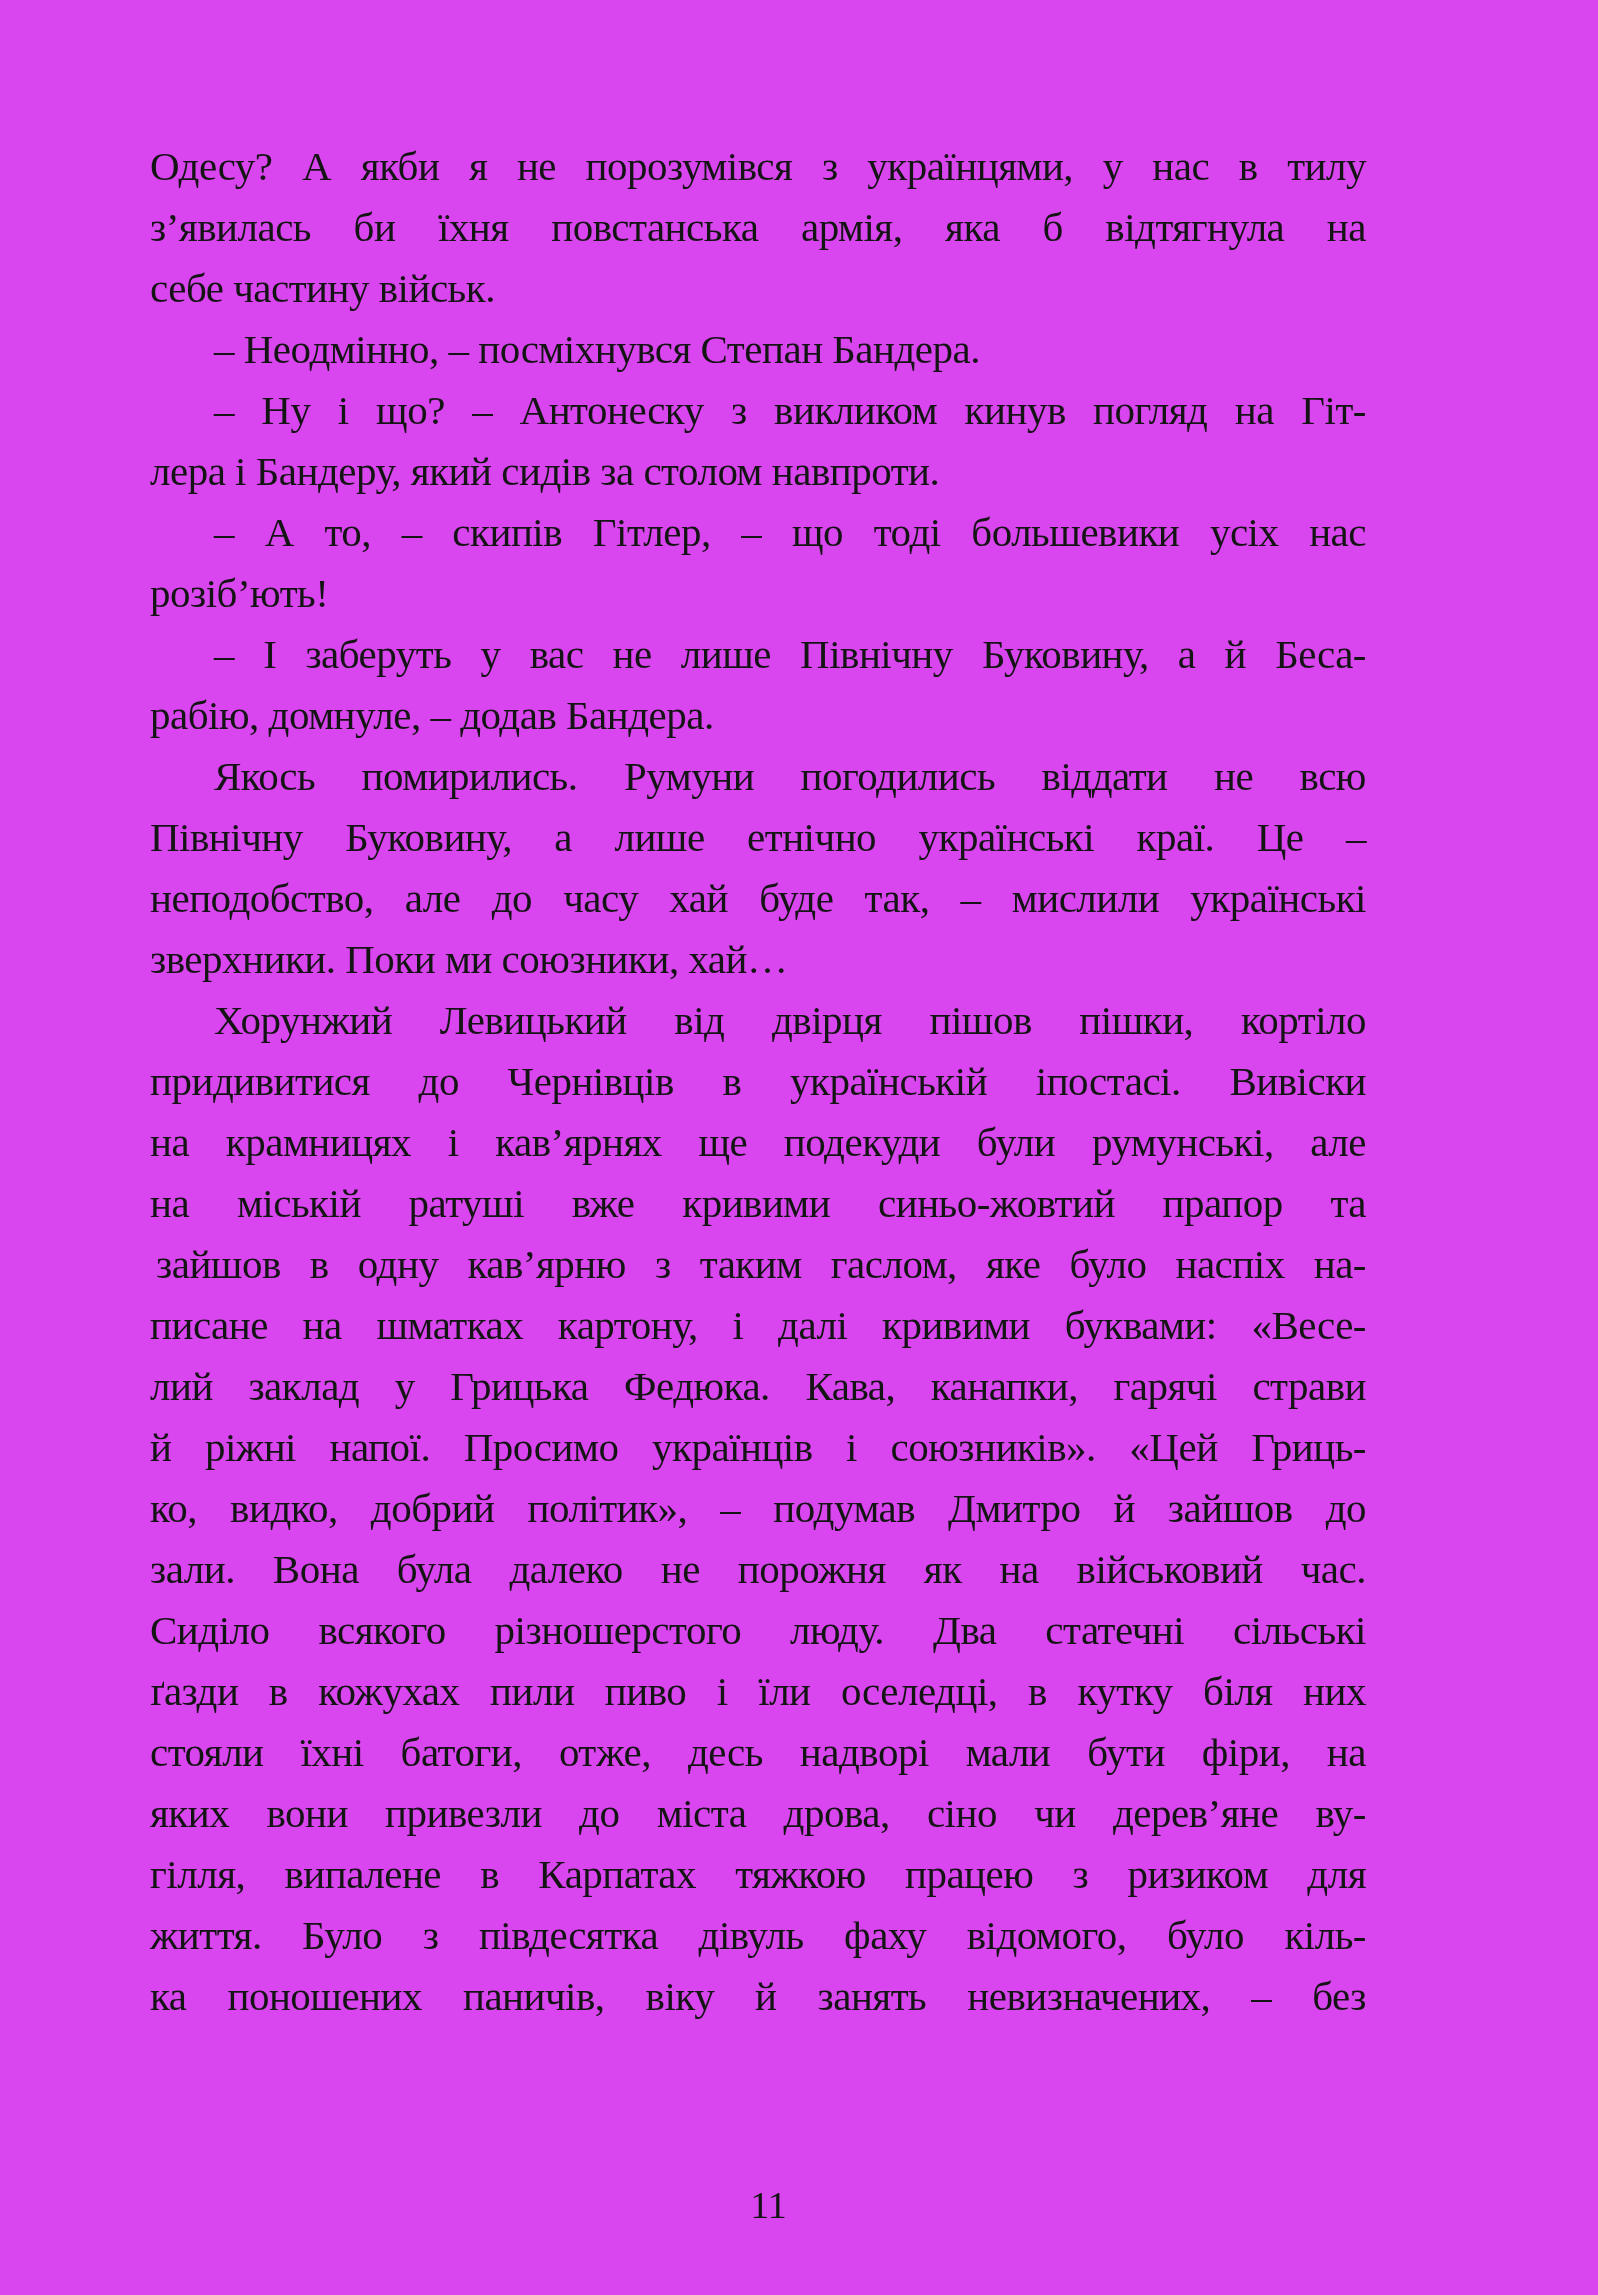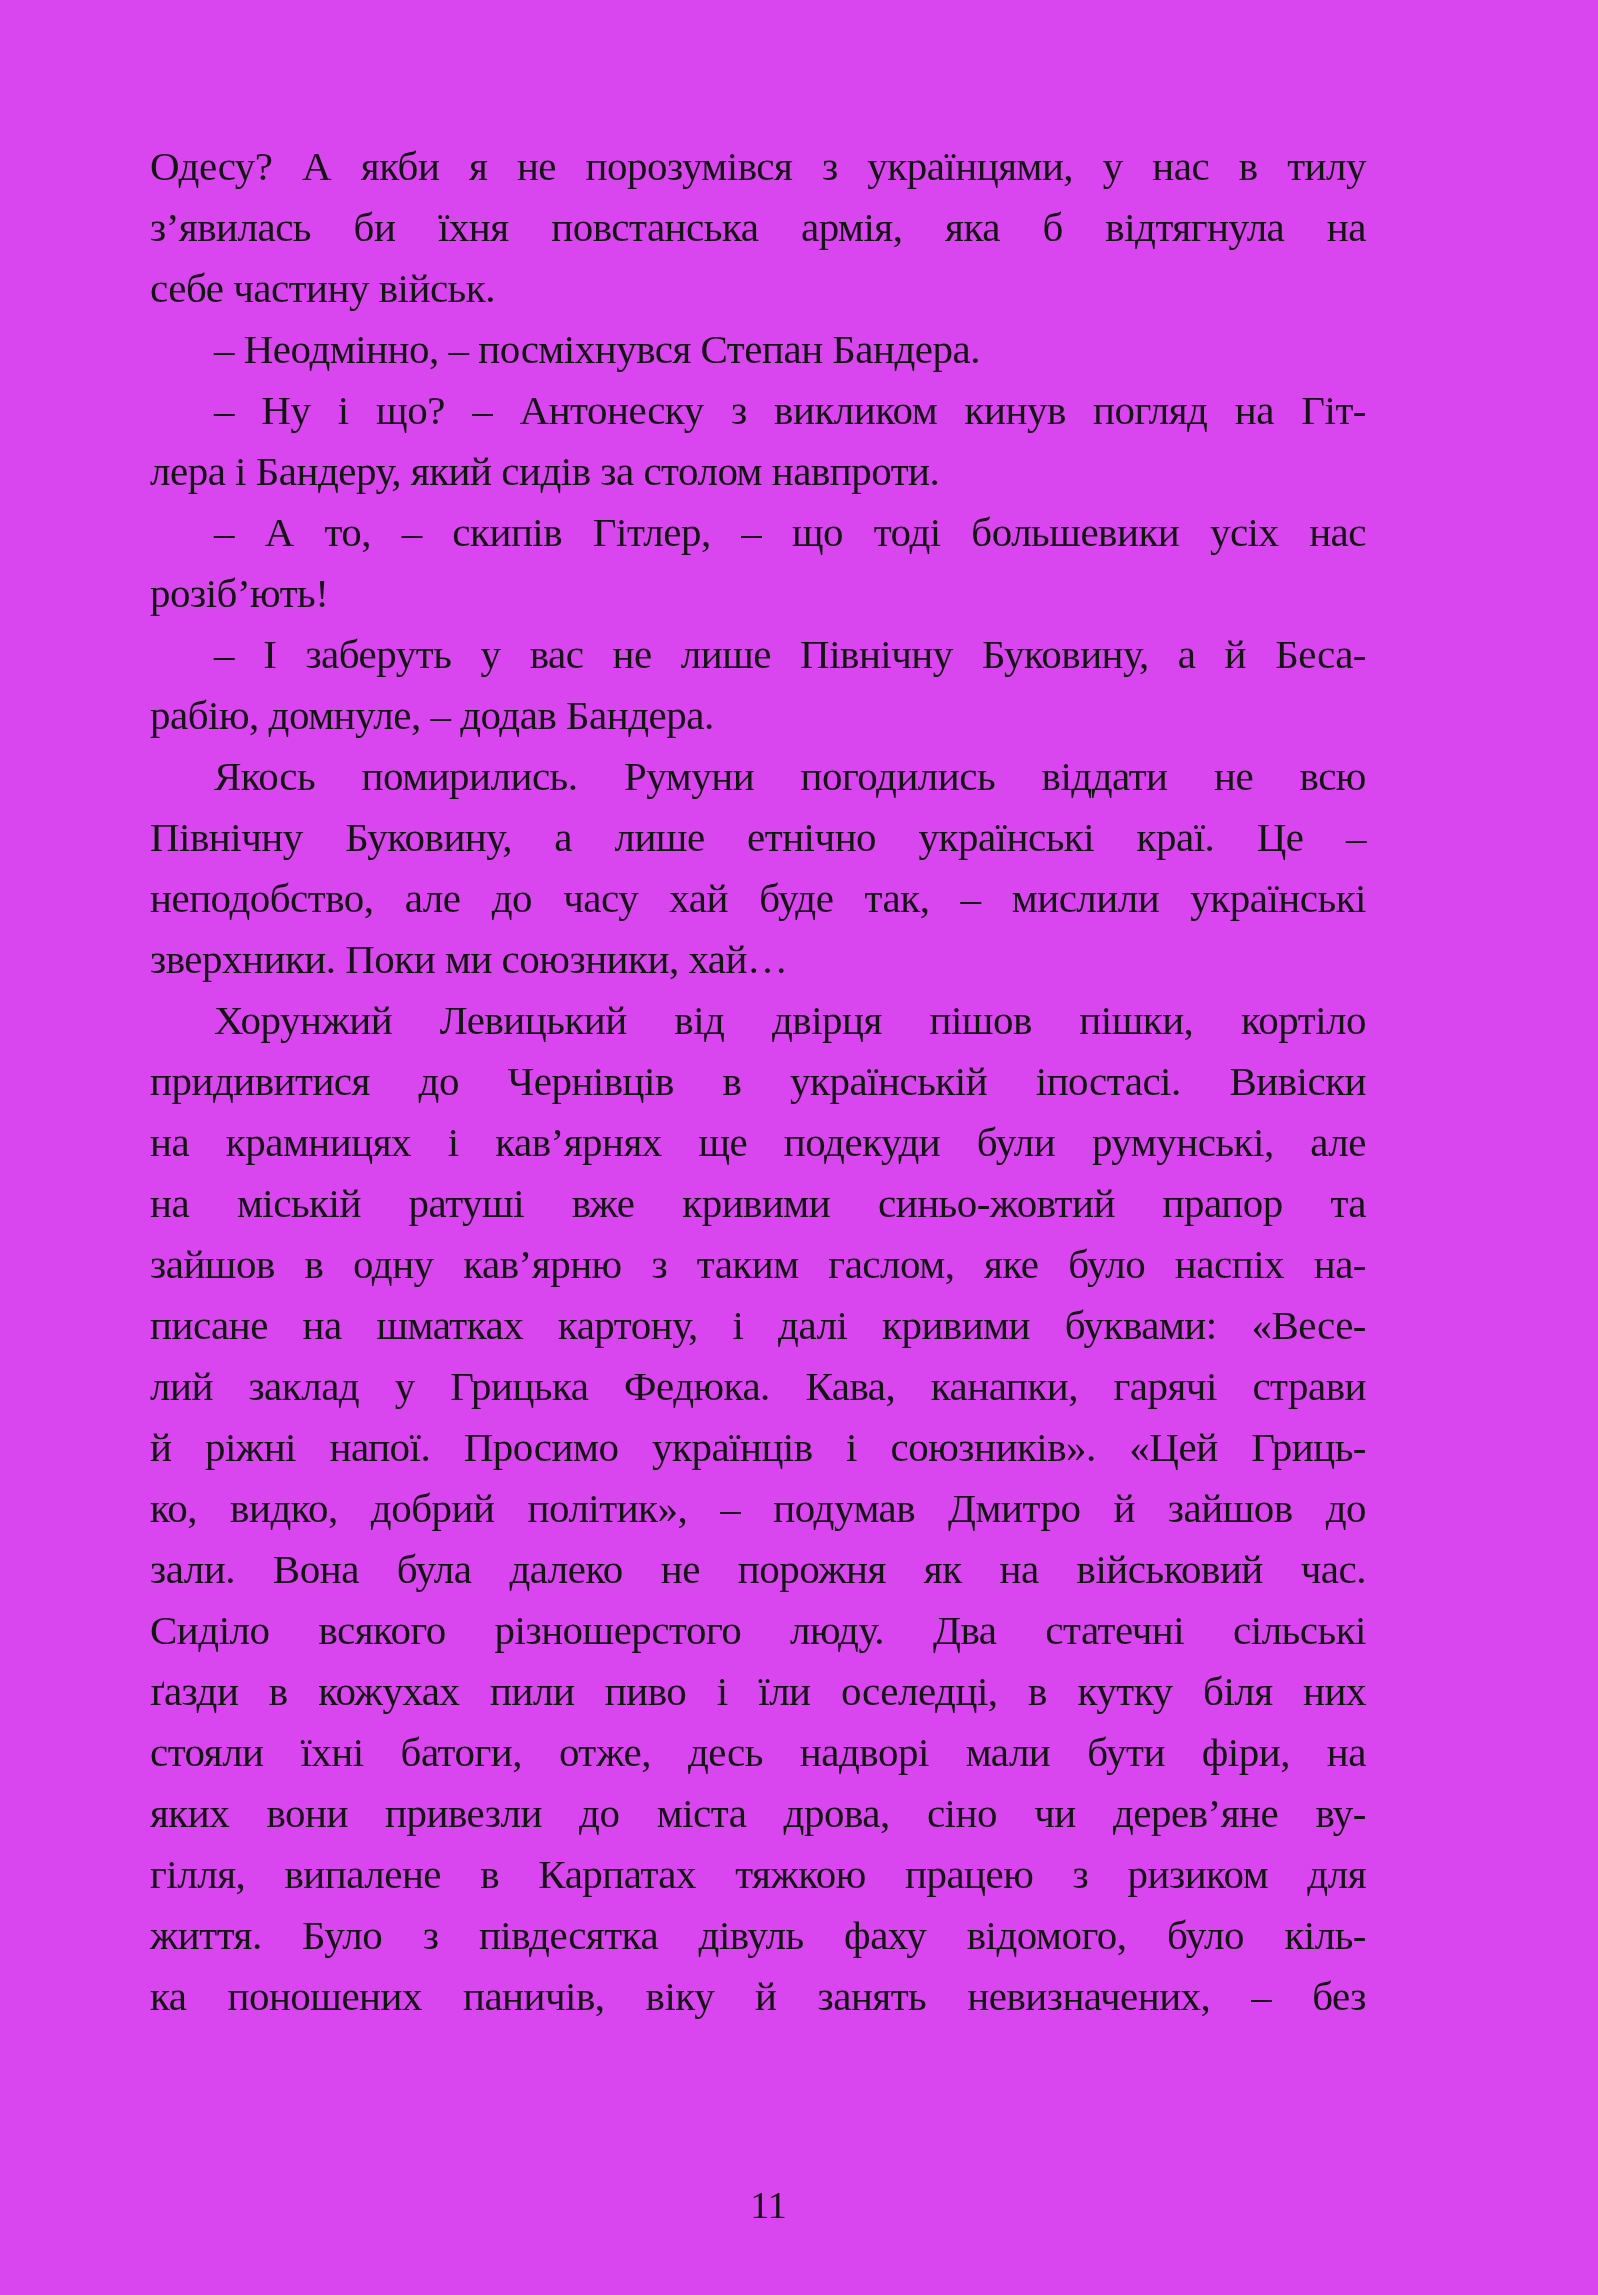--- a/index.html
+++ b/index.html
@@ -78,21 +78,21 @@
       <span class="line indent" style="word-spacing: 0px;">– І заберуть у вас не лише Північну Буковину, а й Беса-</span>
       <span class="line last">рабію, домнуле, – додав Бандера.</span>
       <span class="line indent" style="word-spacing: 0px;">Якось помирились. Румуни погодились віддати не всю</span>
       <span class="line" style="word-spacing: 0px;">Північну Буковину, а лише етнічно українські краї. Це –</span>
       <span class="line" style="word-spacing: 0px;">неподобство, але до часу хай буде так, – мислили українські</span>
       <span class="line last">зверхники. Поки ми союзники, хай…</span>
       <span class="line indent" style="word-spacing: 0px;">Хорунжий Левицький від двірця пішов пішки, кортіло</span>
       <span class="line" style="word-spacing: 0px;">придивитися до Чернівців в українській іпостасі. Вивіски</span>
       <span class="line" style="word-spacing: 0px;">на крамницях і кав’ярнях ще подекуди були румунські, але</span>
       <span class="line" style="word-spacing: 0px;">на міській ратуші вже кривими синьо-жовтий прапор та</span>
-      <span class="line" style="word-spacing: 0px;">зайшов в одну кав’ярню з таким гаслом, яке було наспіх на-</span>
+      <span class="line" style="word-spacing: 0px; margin-left: 6px;">зайшов в одну кав’ярню з таким гаслом, яке було наспіх на-</span>
       <span class="line" style="word-spacing: 0px;">писане на шматках картону, і далі кривими буквами: «Весе-</span>
       <span class="line" style="word-spacing: 0px;">лий заклад у Грицька Федюка. Кава, канапки, гарячі страви</span>
       <span class="line" style="word-spacing: 0px;">й ріжні напої. Просимо українців і союзників». «Цей Гриць-</span>
       <span class="line" style="word-spacing: 0px;">ко, видко, добрий політик», – подумав Дмитро й зайшов до</span>
       <span class="line" style="word-spacing: 0px;">зали. Вона була далеко не порожня як на військовий час.</span>
       <span class="line" style="word-spacing: 0px;">Сиділо всякого різношерстого люду. Два статечні сільські</span>
       <span class="line" style="word-spacing: 0px;">ґазди в кожухах пили пиво і їли оселедці, в кутку біля них</span>
       <span class="line" style="word-spacing: 0px;">стояли їхні батоги, отже, десь надворі мали бути фіри, на</span>
       <span class="line" style="word-spacing: 0px;">яких вони привезли до міста дрова, сіно чи дерев’яне ву-</span>
       <span class="line" style="word-spacing: 0px;">гілля, випалене в Карпатах тяжкою працею з ризиком для</span>

